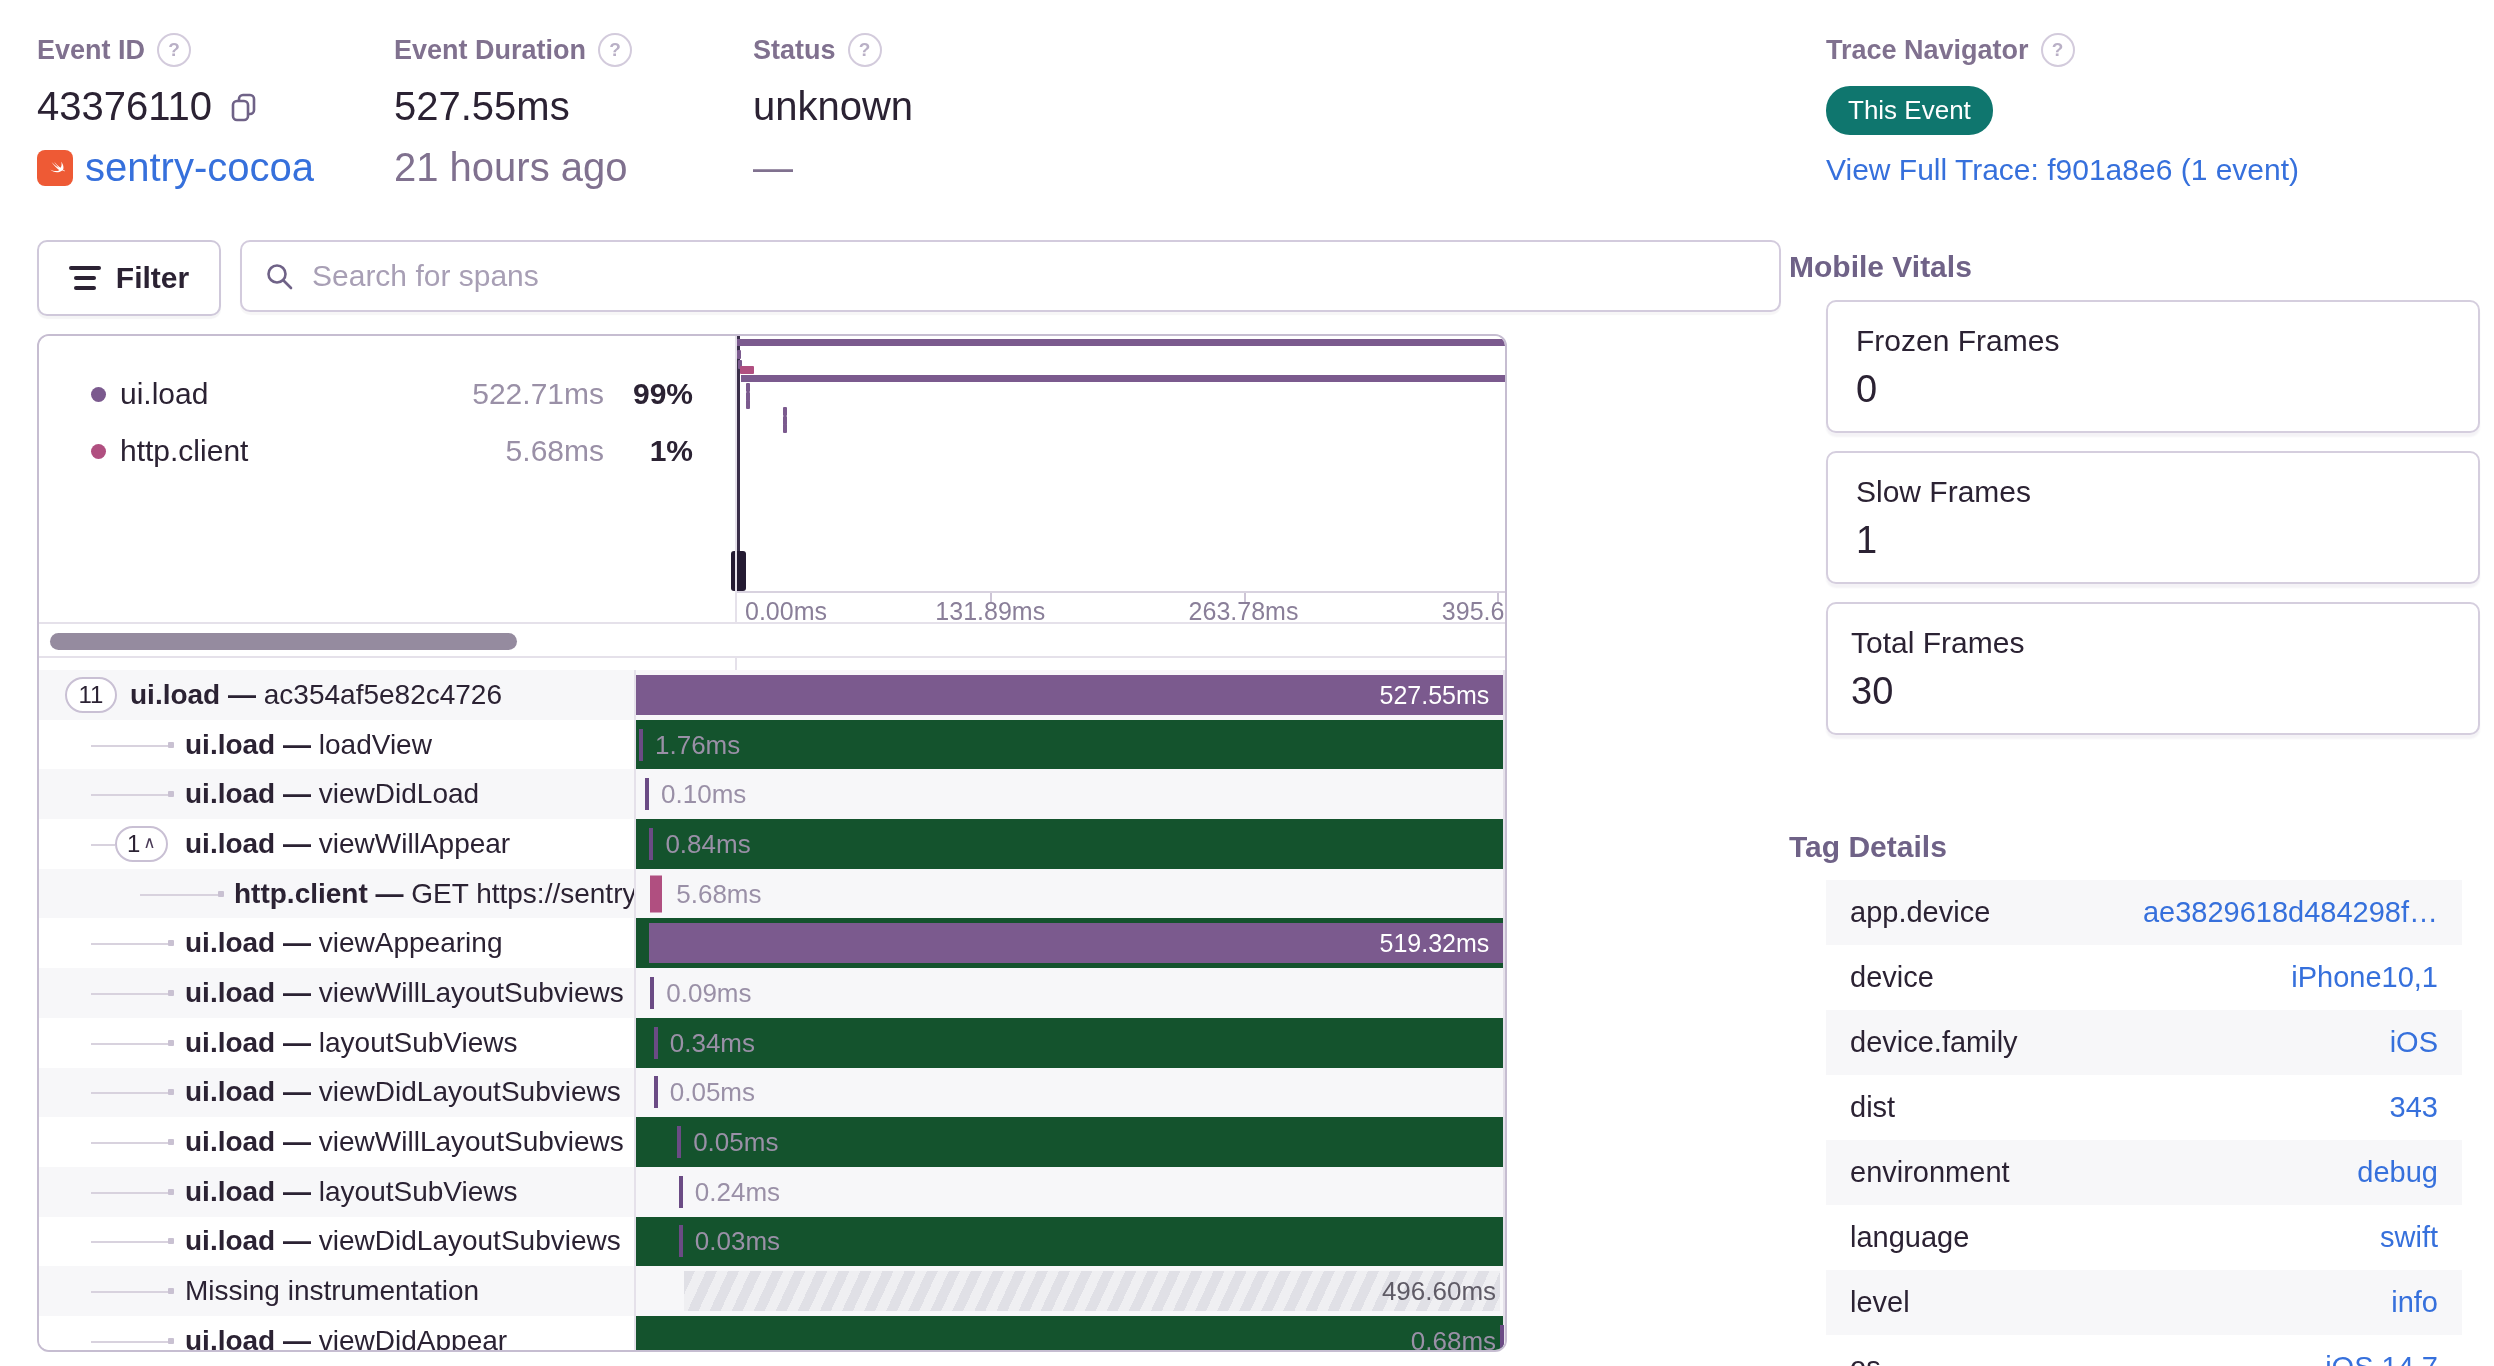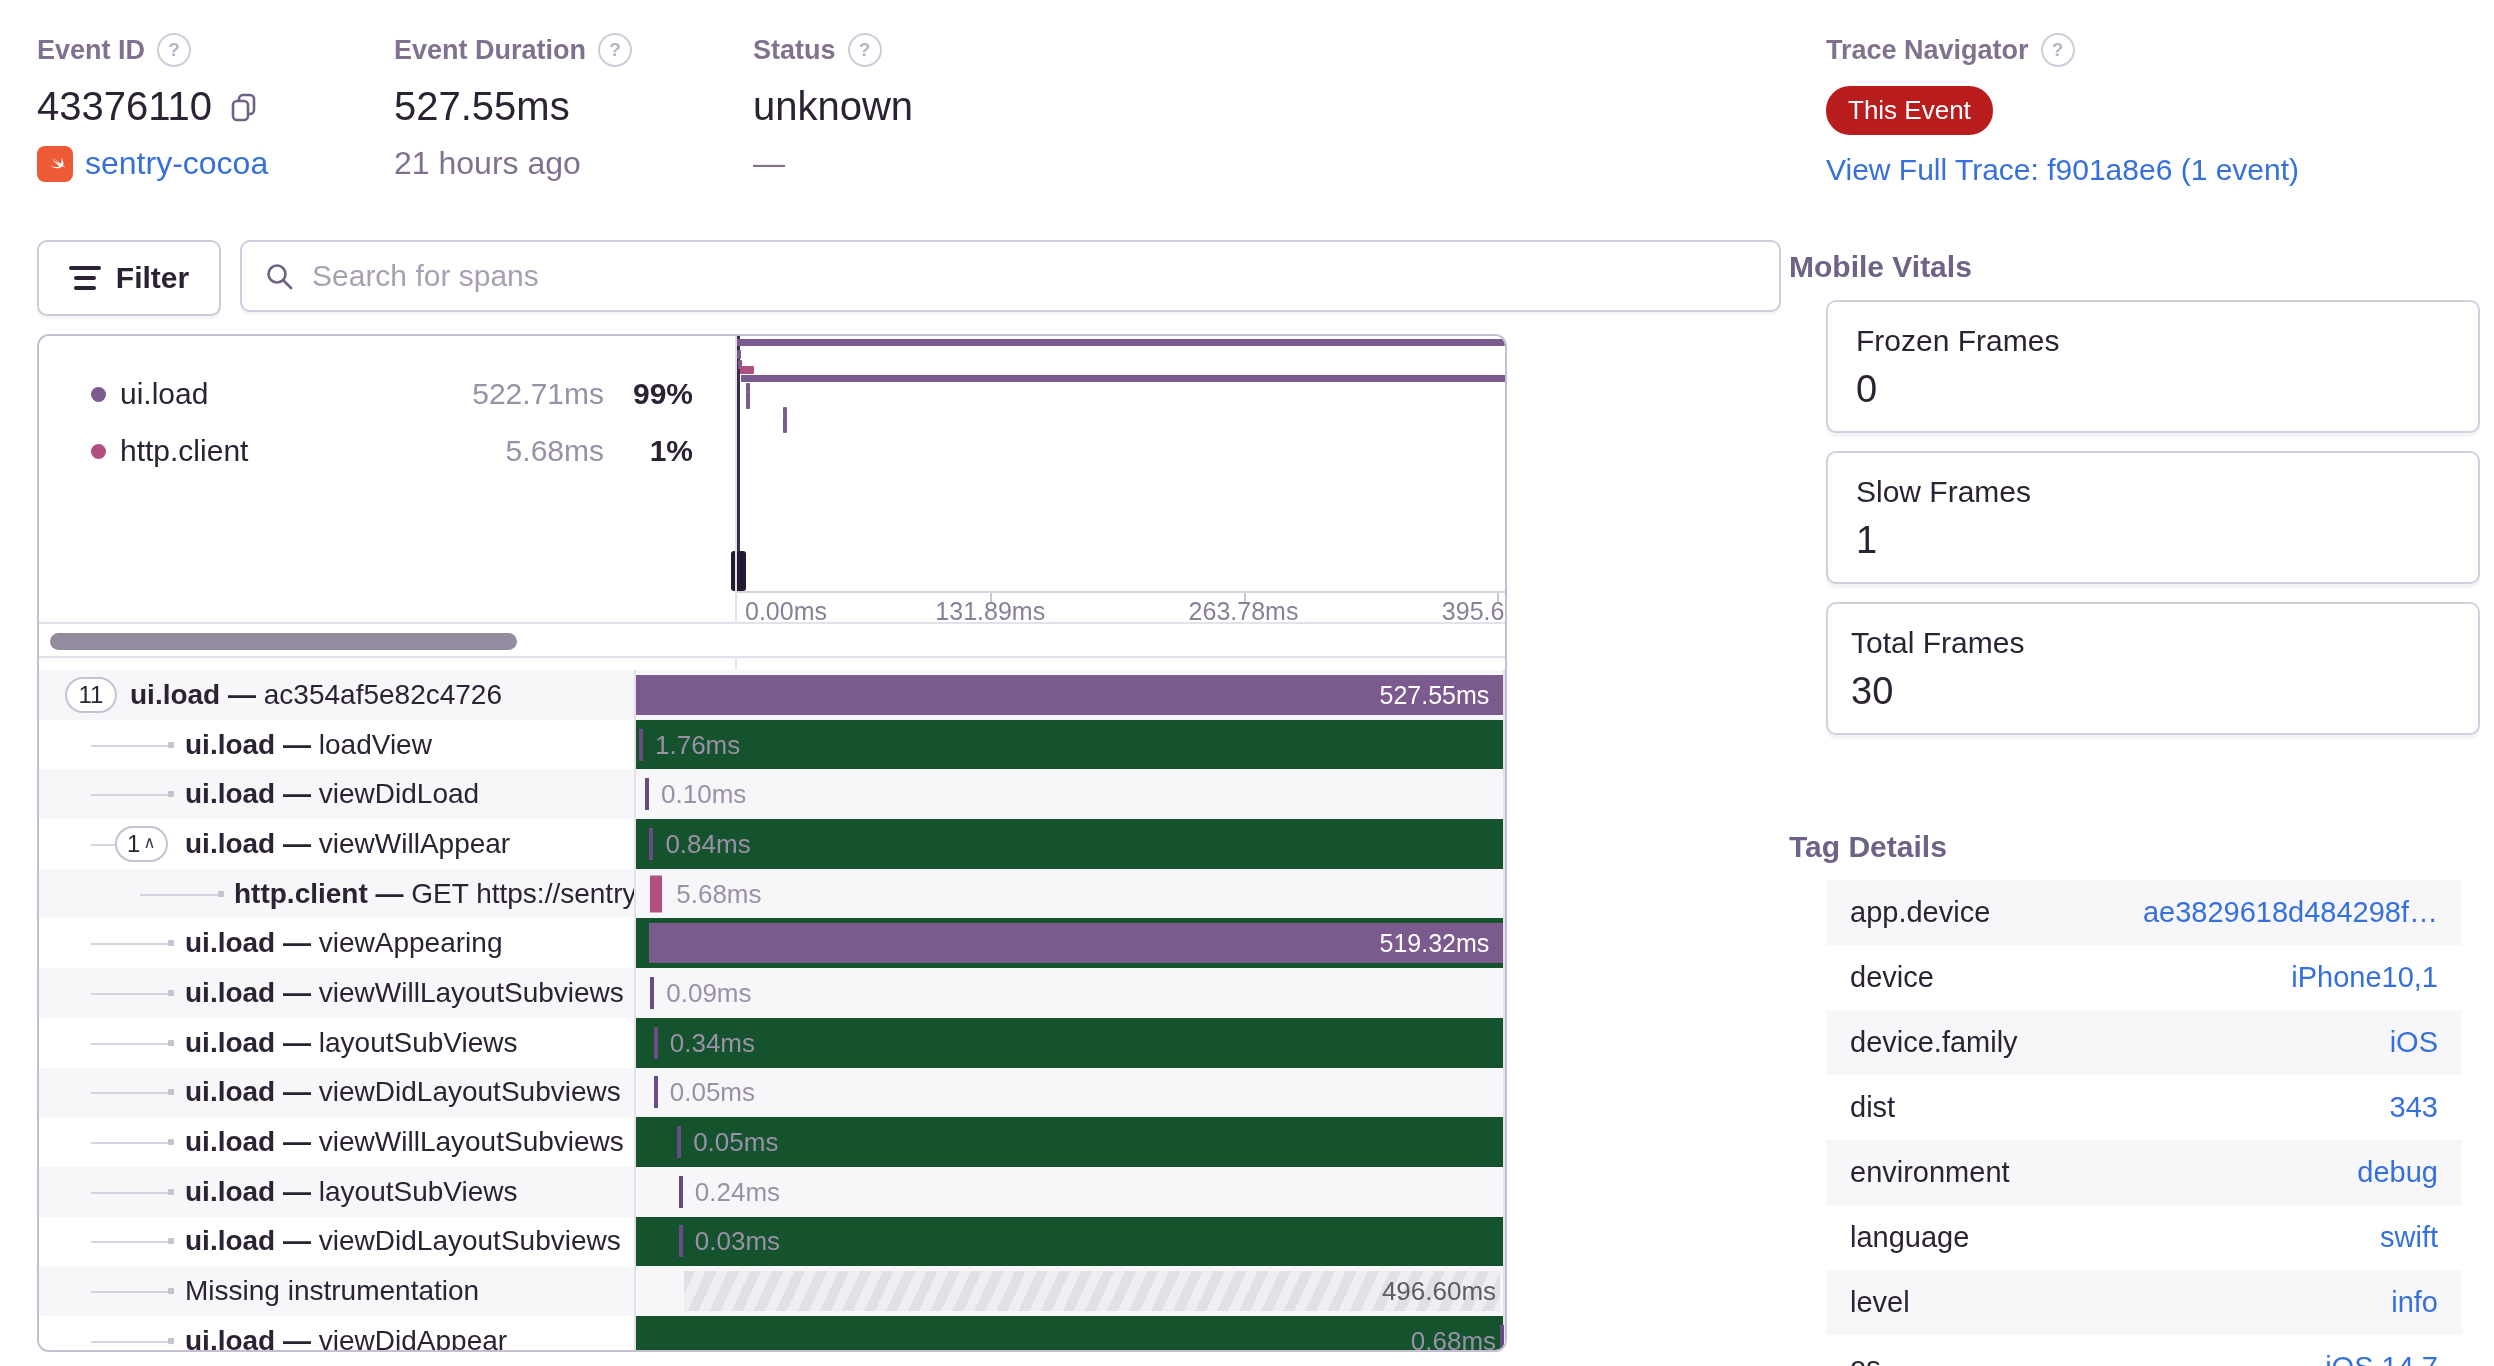--- a/index.html
+++ b/index.html
@@ -5,24 +5,24 @@
   html,body{margin:0;padding:0;background:#fff;}
   .page{position:relative;width:2494px;height:1366px;overflow:hidden;background:#fff;
         font-family:"Liberation Sans",sans-serif;color:#2b2233;}
 
   
   .hblock{position:absolute;top:30px;}
   .hlabel{display:flex;align-items:center;gap:12px;font-size:27px;font-weight:700;color:#80718f;height:40px;}
   .help{width:30px;height:30px;border:2px solid #d3cbdc;border-radius:50%;color:#b9b0c6;
         font-size:19px;font-weight:700;display:flex;align-items:center;justify-content:center;}
   .hvalue{font-size:40px;color:#2b2233;margin-top:14px;display:flex;align-items:center;gap:16px;}
-  .hsub{font-size:32px;color:#80718f;margin-top:16px;display:flex;align-items:center;gap:12px;}
+  .hsub{font-size:40px;color:#80718f;margin-top:16px;display:flex;align-items:center;gap:12px;}
   .link{color:#3670dc;text-decoration:none;cursor:pointer;}
   .swift{width:36px;height:36px;border-radius:8px;background:#ee5a35;display:flex;align-items:center;justify-content:center;}
-  .pill{display:inline-block;background:#b91c1c;color:#fff;font-size:26px;border-radius:24px;padding:9px 22px;}
+  .pill{display:inline-block;background:#0f766e;color:#fff;font-size:26px;border-radius:24px;padding:9px 22px;}
 
   
   .filter-btn{position:absolute;left:37px;top:240px;width:180px;height:72px;background:#fff;
       border:2px solid #cfc8da;border-radius:10px;display:flex;align-items:center;justify-content:center;
       gap:15px;font-size:30px;font-weight:700;color:#2b2233;box-shadow:0 3px 1px rgba(43,34,51,.05);cursor:pointer;}
   .filter-ic{display:flex;flex-direction:column;align-items:center;gap:6px;}
   .filter-ic i{display:block;height:4px;border-radius:2px;background:#2b2233;}
   .search{position:absolute;left:240px;top:240px;width:1541px;height:72px;border:2px solid #d3cbdd;border-radius:10px;
       background:#fff;display:flex;align-items:center;box-sizing:border-box;padding:0 22px;gap:16px;
       box-shadow:0 3px 1px rgba(43,34,51,.04);}

